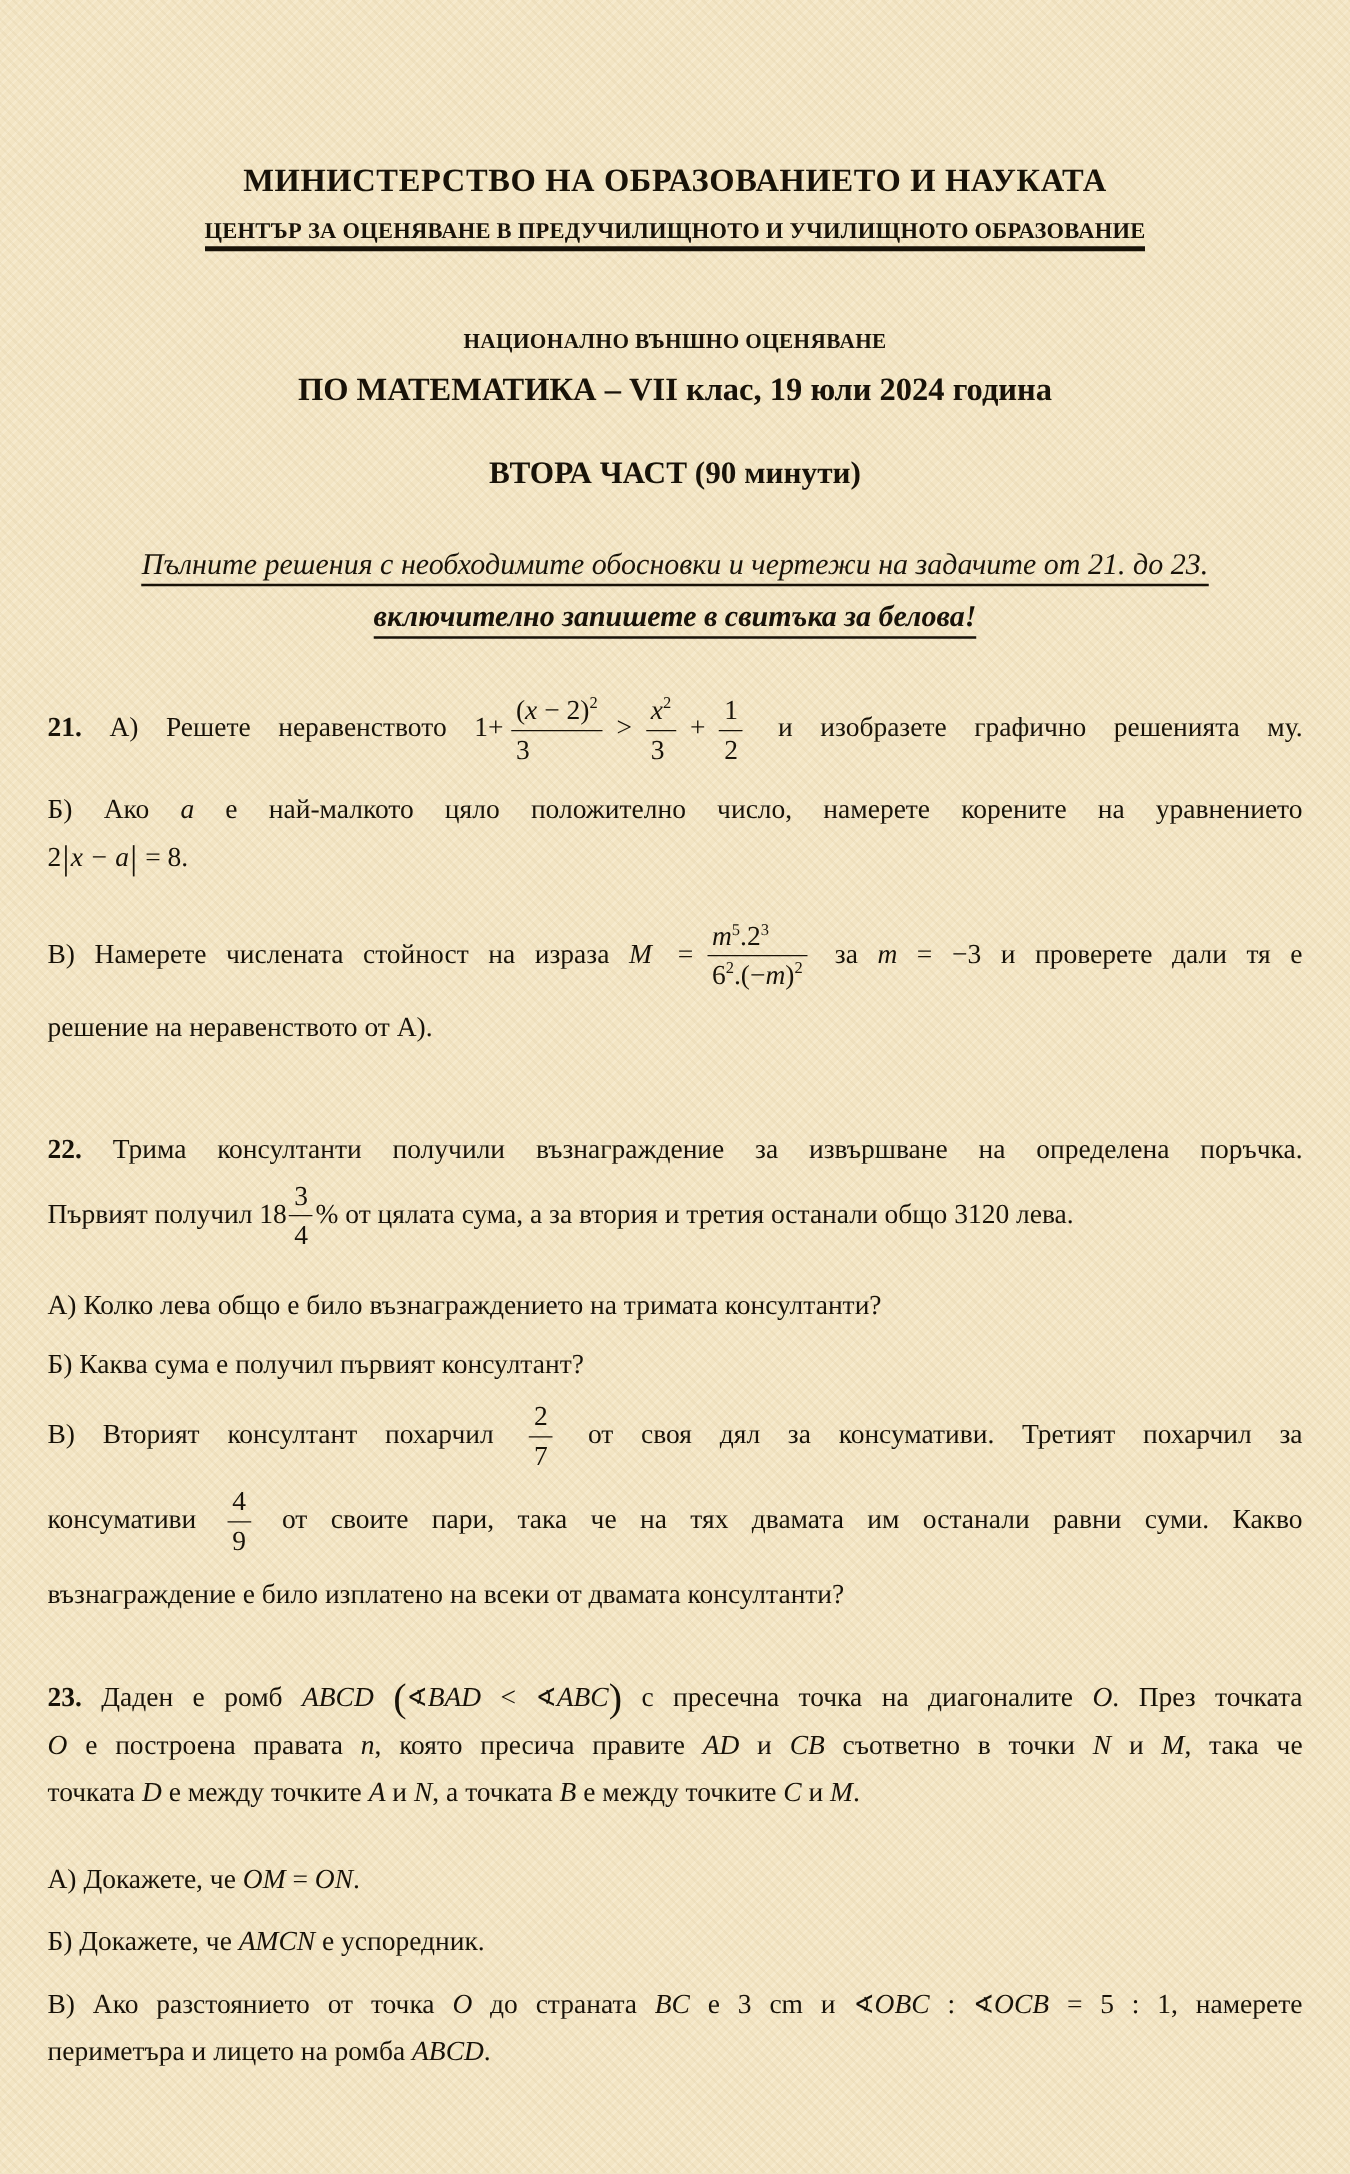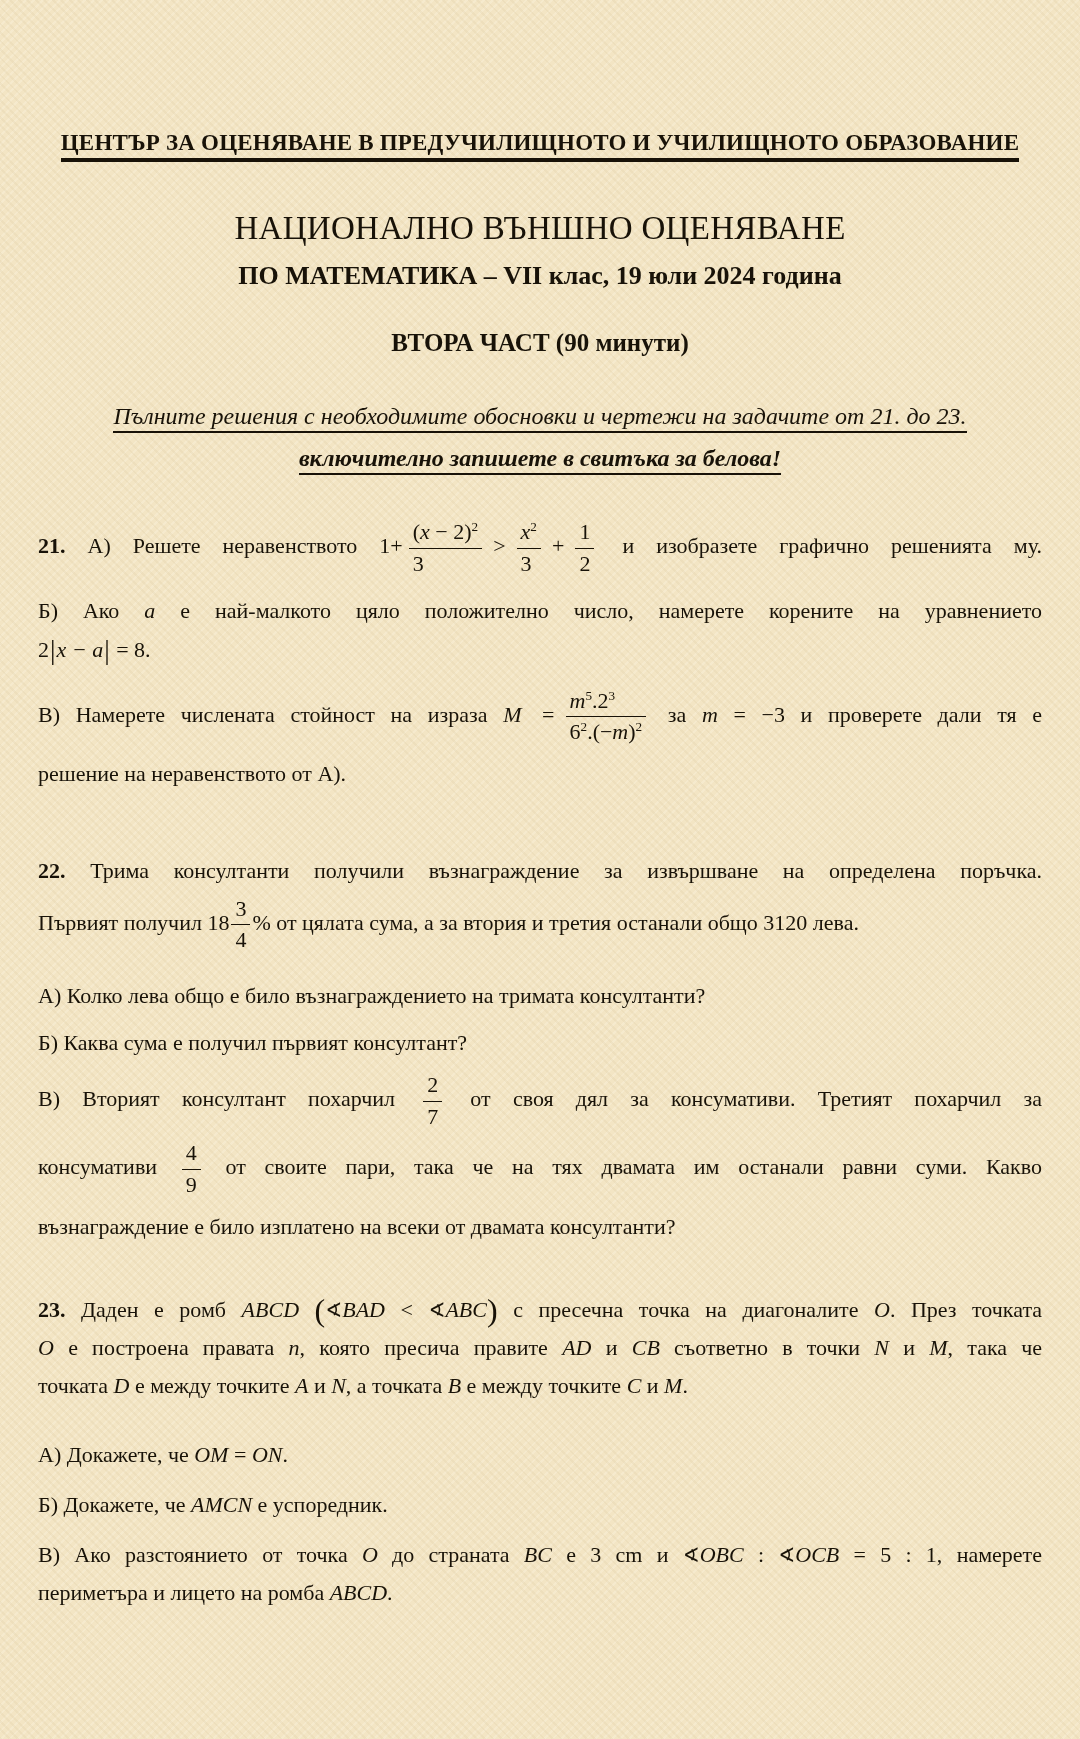--- a/index.html
+++ b/index.html
@@ -11,59 +11,60 @@
       repeating-linear-gradient(-45deg, rgba(255,251,238,.22) 0 2px, rgba(0,0,0,0) 2px 6px);
     font-family:"Liberation Serif","DejaVu Serif",serif;
     color:#181208;
     overflow:hidden;
   }
   .page{padding:130px 38px 0;}
   .center{text-align:center;}
   .b{font-weight:bold;}
   i{font-style:italic;}
   .h1{font-size:26px;font-weight:bold;margin-bottom:14px;letter-spacing:.5px;}
-  .h2{font-size:23px;margin-bottom:54px;}
+  .h2{font-size:18px;margin-bottom:68px;}
   .u-thick{border-bottom:4px solid #181208;padding-bottom:3px;font-weight:bold;letter-spacing:.2px;}
-  .h3{font-size:33px;font-weight:normal;margin-bottom:14px;letter-spacing:.3px;}
+  .h3{font-size:17px;font-weight:bold;margin-bottom:14px;letter-spacing:.3px;}
   .h4{font-size:26px;font-weight:bold;margin-bottom:38px;}
   .h5{font-size:25px;font-weight:bold;margin-bottom:46px;}
   .note{font-size:24px;margin-bottom:15px;}
   .u-thin{border-bottom:2px solid #181208;padding-bottom:2px;font-style:italic;text-align:right;}
   .tl{font-size:22px;line-height:1.5;}
   .jline{text-align:justify;text-align-last:justify;}
   .frac{display:inline-block;vertical-align:middle;text-align:center;line-height:1.12;margin:2px 6px;}
   .frac .fn{display:block;border-bottom:1.6px solid #181208;padding:0 4px 3px;}
   .frac .fd{display:block;padding:3px 4px 0;}
   sup{font-size:60%;line-height:0;}
   .op{margin:0 5px;}
   .bar{font-size:1.25em;vertical-align:-2px;margin:0 1px;}
   .bigp{font-size:32px;line-height:0;vertical-align:-4px;}
   .ang{font-family:"DejaVu Sans",sans-serif;font-size:.92em;}
   #p21a{margin-bottom:16px;}
-  #p21b2{margin:2px 0 16px;}
+  #p21b2{margin:2px 0 28px;}
   #p21c1{margin-bottom:10px;}
   #p21c2{margin-bottom:64px;}
   #p22l1{margin-bottom:8px;}
   #p22l2{margin-bottom:24px;}
   #p22a{margin-bottom:14px;}
   #p22b{margin-bottom:12px;}
   #p22c1{margin-bottom:8px;}
   #p22c2{margin-bottom:10px;}
   #p22c3{margin-bottom:50px;}
   #p23l1,#p23l2{margin-bottom:5px;}
   #p23l3{margin-bottom:36px;}
   #p23a{margin-bottom:17px;}
   #p23b{margin-bottom:17px;}
   #p23c1{margin-bottom:5px;}
 </style>
 </head>
 <body>
 
 <div class="page">
 
+  <div class="h1 center">МИНИСТЕРСТВО НА ОБРАЗОВАНИЕТО И НАУКАТА</div>
   <div class="h2 center"><span class="u-thick">ЦЕНТЪР ЗА ОЦЕНЯВАНЕ В ПРЕДУЧИЛИЩНОТО И УЧИЛИЩНОТО ОБРАЗОВАНИЕ</span></div>
   <div class="h3 center">НАЦИОНАЛНО ВЪНШНО ОЦЕНЯВАНЕ</div>
   <div class="h4 center">ПО МАТЕМАТИКА – VII клас, 19 юли 2024 година</div>
   <div class="h5 center">ВТОРА ЧАСТ (90 минути)</div>
   <div class="note center"><span class="u-thin">Пълните решения с необходимите обосновки и чертежи на задачите от 21. до 23.</span></div>
   <div class="note center" style="margin-bottom:46px;font-weight:bold;"><span class="u-thin">включително запишете в свитъка за белова!</span></div>
 
   <section>
     <div id="p21a" class="tl jline">
       <span class="b">21.</span>

